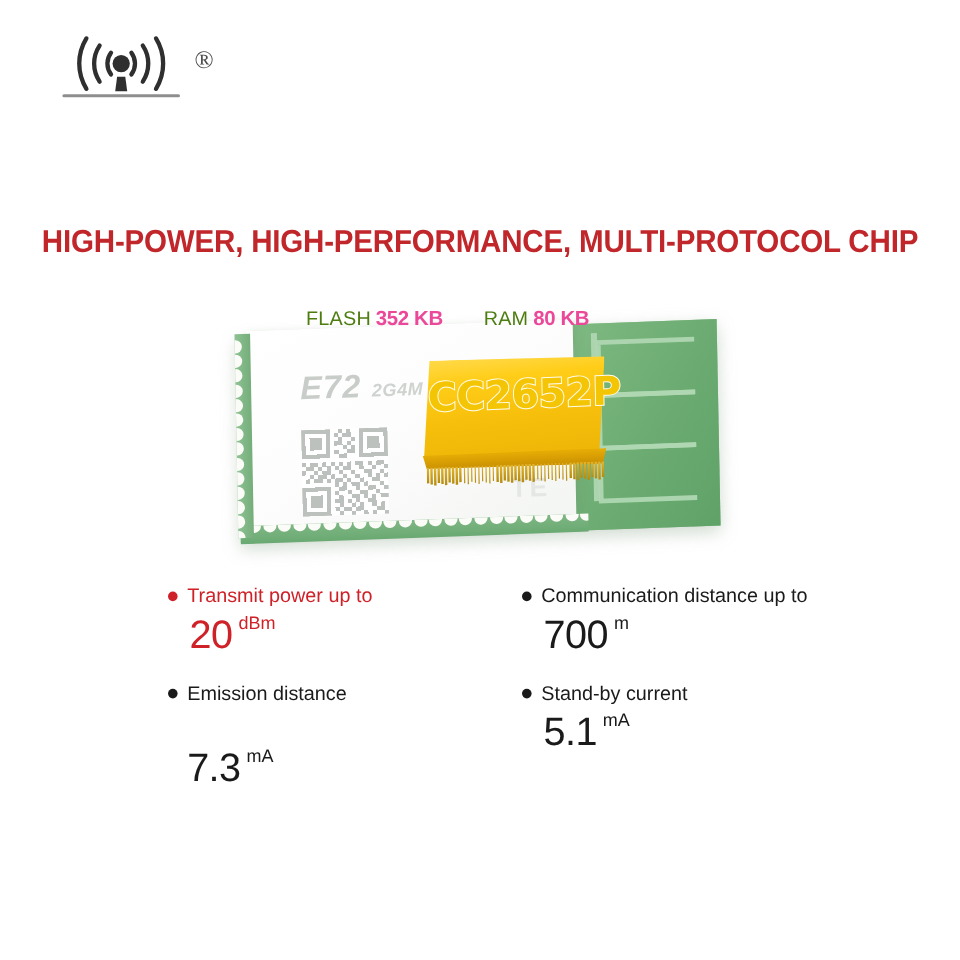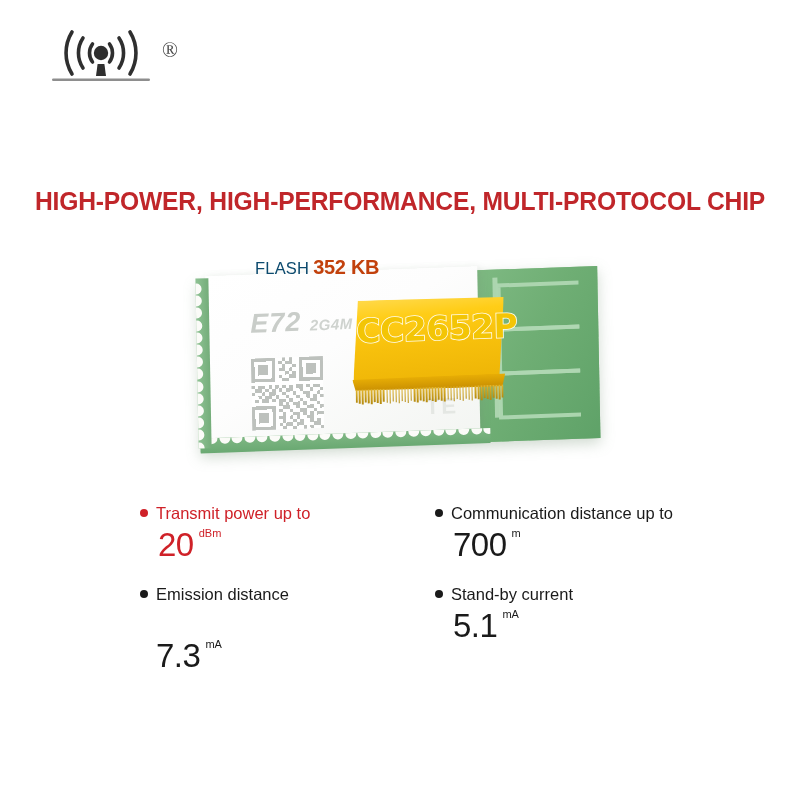--- a/index.html
+++ b/index.html
@@ -74,22 +74,22 @@
     left: 255px;
     top: 256px;
     width: 300px;
     height: 28px;
     z-index: 40;
     display: flex;
     align-items: baseline;
     gap: 34px;
   }
   .spec-group { display: flex; align-items: baseline; gap: 4px; white-space: nowrap; }
-  .spec-label { font-size: 16.5px; color: #0c4a6e; letter-spacing: 0.2px; }
-  .spec-value { font-size: 20px; font-weight: bold; color: #c2410c; letter-spacing: -0.3px; }
+  .spec-label { font-size: 16.5px; color: #4d7c0f; letter-spacing: 0.2px; }
+  .spec-value { font-size: 17px; font-weight: bold; color: #ec4899; letter-spacing: -0.3px; }
 
   
   #module-photo {
     position: absolute;
     left: 185px;
     top: 255px;
     width: 440px;
     height: 215px;
   }
   #module-stage {
@@ -238,21 +238,21 @@
     paint-order: stroke fill;
     line-height: 1;
     font-family: "DejaVu Sans", sans-serif;
     white-space: nowrap;
   }
 
   
   #features {
     position: absolute;
     left: 140px;
-    top: 504px;
+    top: 488px;
     width: 560px;
     display: grid;
     grid-template-columns: 265px 265px;
     column-gap: 30px;
     row-gap: 24px;
   }
   .feature { position: relative; }
   .feature-head {
     display: flex;
     align-items: center;
@@ -268,21 +268,21 @@
     display: inline-block;
   }
   .feature-value {
     margin-top: 6px;
     display: flex;
     align-items: flex-start;
     gap: 5px;
     line-height: 1;
   }
   .value-num { font-size: 33px; letter-spacing: -0.5px; }
-  .value-unit { font-size: 11px; }
+  .value-unit { font-size: 15px; }
   .feature-note {
     margin-top: 7px;
     font-size: 15px;
     color: #1a1a1a;
     white-space: nowrap;
   }
   .accent-red .feature-head, .accent-red .value-num, .accent-red .value-unit { color: #cf2128; }
   .accent-red .bullet-dot { background: #cf2128; }
   .accent-dark .feature-head, .accent-dark .value-num, .accent-dark .value-unit { color: #1a1a1a; }
   .accent-dark .bullet-dot { background: #1a1a1a; }
@@ -310,20 +310,24 @@
   </div>
   <div id="registered-mark">®</div>
 </div>
 
 <div id="headline">HIGH-POWER, HIGH-PERFORMANCE, MULTI-PROTOCOL CHIP</div>
 
 <div id="memory-specs">
   <div class="spec-group">
     <span class="spec-label">FLASH</span>
     <span class="spec-value">352 KB</span>
+  </div>
+  <div class="spec-group">
+    <span class="spec-label">RAM</span>
+    <span class="spec-value">80 KB</span>
   </div>
 </div>
 
 <div id="module-photo">
   <div id="module-stage">
 
     <div id="pcb-substrate"></div>
 
     <div id="pcb-antenna">
       <div class="meander" style="left:26px; top:14px;  width:78px; height:40px;"></div>

